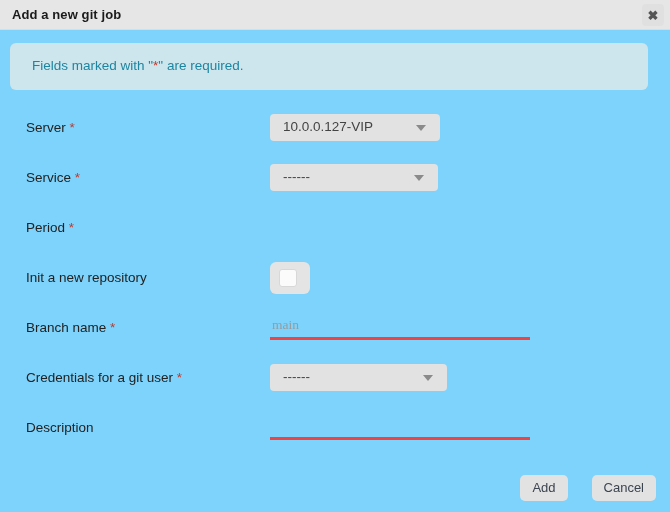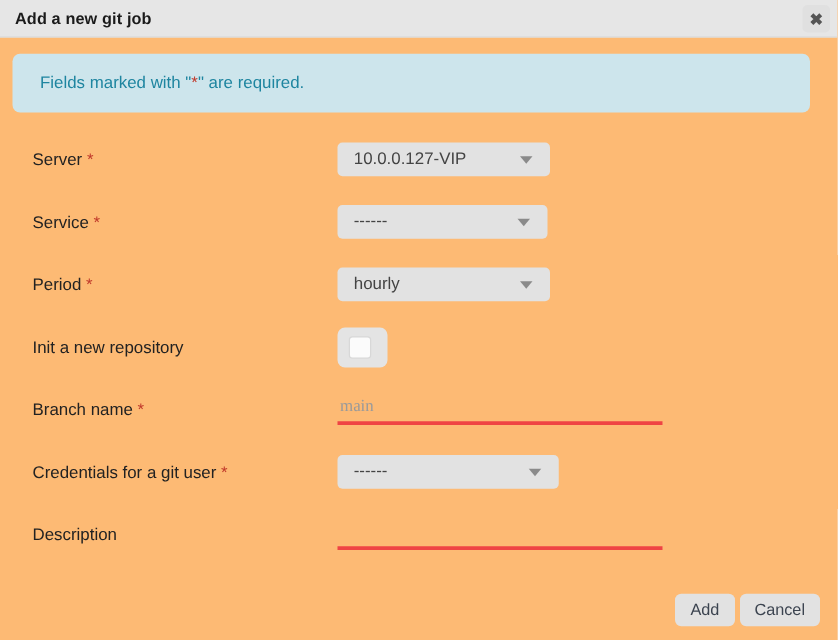--- a/index.html
+++ b/index.html
@@ -12,21 +12,21 @@
     overflow: hidden;
     background: #f0f0f0;
     font-family: "Liberation Sans", sans-serif;
     -webkit-font-smoothing: antialiased;
   }
 
   .dialog {
     position: relative;
     width: 670px;
     height: 512px;
-    background: #fdba74;
+    background: #7dd3fc;
     box-sizing: border-box;
   }
 
   
   .titlebar {
     position: absolute;
     left: 0; top: 0;
     width: 670px;
     height: 30px;
     background: #e6e6e6;
@@ -179,21 +179,21 @@
     color: #9a9a9a;
     opacity: 1;
   }
 
   
   .footer {
     position: absolute;
     right: 14px;
     top: 475px;
     display: flex;
-    gap: 4px;
+    gap: 24px;
   }
   .btn {
     min-width: 36px;
     height: 26px;
     padding: 0 12px;
     background: #e2e2e2;
     border: none;
     border-radius: 5px;
     font-family: "Liberation Sans", sans-serif;
     font-size: 13px;
@@ -231,24 +231,20 @@
         <div class="field-label">Service<span class="req-star"> *</span></div>
         <span class="field-label" style="left: auto;"></span>
         <div class="select-box" style="width: 168px;">
           <span class="select-value">------</span>
           <span class="select-arrow"></span>
         </div>
       </div>
       <div class="form-row" style="top: 214px;">
         <div class="field-label">Period<span class="req-star"> *</span></div>
         <span class="field-label" style="left: auto;"></span>
-        <div class="select-box" style="width: 170px;">
-          <span class="select-value">hourly</span>
-          <span class="select-arrow"></span>
-        </div>
       </div>
       <div class="form-row" style="top: 264px;">
         <div class="field-label">Init a new repository</div>
         <div class="checkbox-wrap">
           <div class="checkbox-inner"></div>
         </div>
       </div>
       <div class="form-row" style="top: 314px; padding-left: 20px;">
         <div class="field-label">Branch name<span class="req-star"> *</span></div>
         <span class="field-label" style="left: auto;"></span>

